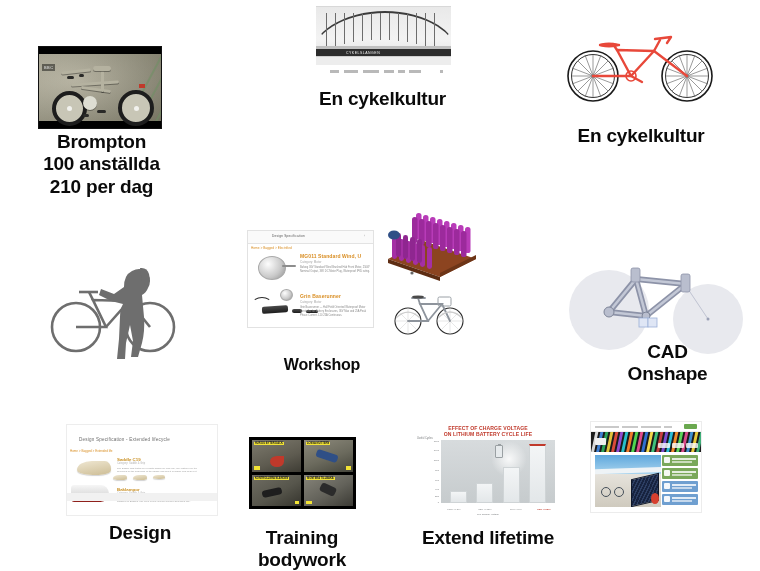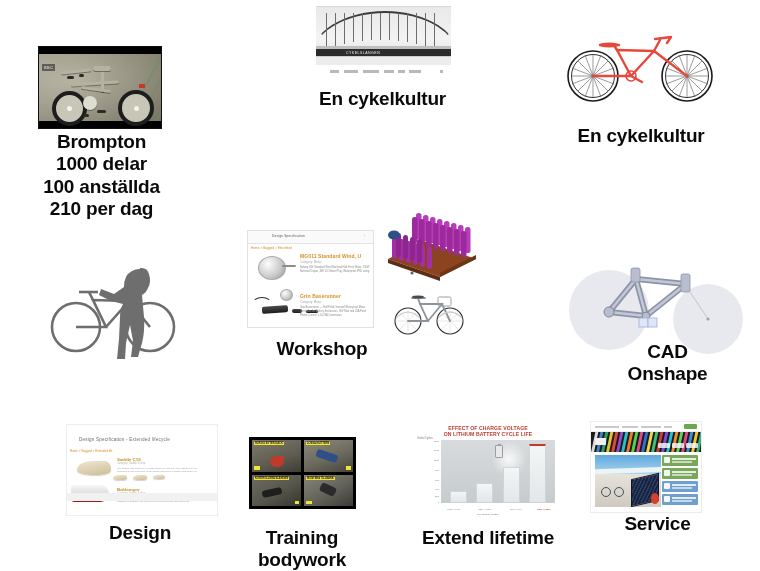--- a/index.html
+++ b/index.html
@@ -82,21 +82,21 @@
   .spec-p{font-size:2.6px;color:#8a8a8a;line-height:1.45;margin-top:2px;width:70px;}
   .hub-motor{position:absolute;border-radius:50%;background:radial-gradient(circle at 35% 32%,#fdfdfd 0%,#c9c9c9 58%,#8f8f8f 100%);border:1px solid #a9a9a9;}
   .ctrl-body{position:absolute;background:linear-gradient(180deg,#4a4a4a,#1d1d1d);border-radius:2px;}
   .ctrl-wire{position:absolute;border:1.2px solid #2b2b2b;border-radius:50%;border-color:#2b2b2b transparent transparent transparent;}
 
   
   .batt-box{left:372px;top:203px;width:108px;height:78px;}
 
   
   .wbike-box{left:392px;top:288px;width:74px;height:50px;}
-  .workshop-text{left:212px;top:338px;width:220px;font-size:19px;}
+  .workshop-text{left:212px;top:356px;width:220px;font-size:16px;}
 
   
   .cad-box{left:568px;top:262px;width:176px;height:92px;}
   .onshape-text{left:590px;top:341px;width:155px;font-size:19px;}
 
   
   .design-box{left:66px;top:424px;width:152px;height:92px;}
   .design-page{width:100%;height:100%;background:#fff;border:1px solid #ededed;box-sizing:border-box;position:relative;overflow:hidden;}
   .dp-title{position:absolute;left:12px;top:12px;font-size:4.6px;color:#6e6e6e;letter-spacing:.2px;}
   .dp-bread{position:absolute;left:3px;top:24px;font-size:3px;color:#d98e23;}
@@ -187,21 +187,20 @@
         <div class="vs-dark" style="left:58px;top:56px;width:9px;height:3px;"></div>
         <div class="vs-dark" style="left:44px;top:60px;width:6px;height:3px;"></div>
         <div class="vs-part" style="left:44px;top:42px;width:14px;height:14px;border-radius:50%;background:#ddddd2;"></div>
         <div class="vs-red" style="left:100px;top:30px;width:6px;height:4px;"></div>
         <div class="vs-wm">BBC</div>
       </div>
     </div>
   </div>
   <div class="cell caption brompton-text">
     <div>Brompton</div>
-    <div>1000 delar</div>
     <div>100 anställda</div>
     <div>210 per dag</div>
   </div>
 
   <div class="cell kultur-box">
     <div class="kultur-photo">
       <div class="bridge-arch"></div>
       <div class="cables">
         <i style="left:10px;height:36px;"></i>
           <i style="left:19px;height:33px;"></i>
@@ -613,16 +612,15 @@
           <div class="l2"></div>
       </div>
       <div class="svc-card" style="top:72px;background:#6f9fd0;">
         <div class="k"></div>
           <div class="l"></div>
           <div class="l2"></div>
       </div>
     </div>
   </div>
   <div class="cell caption svc-text">
-    <div>Service</div>
   </div>
 
 </div>
 
 </body></html>

